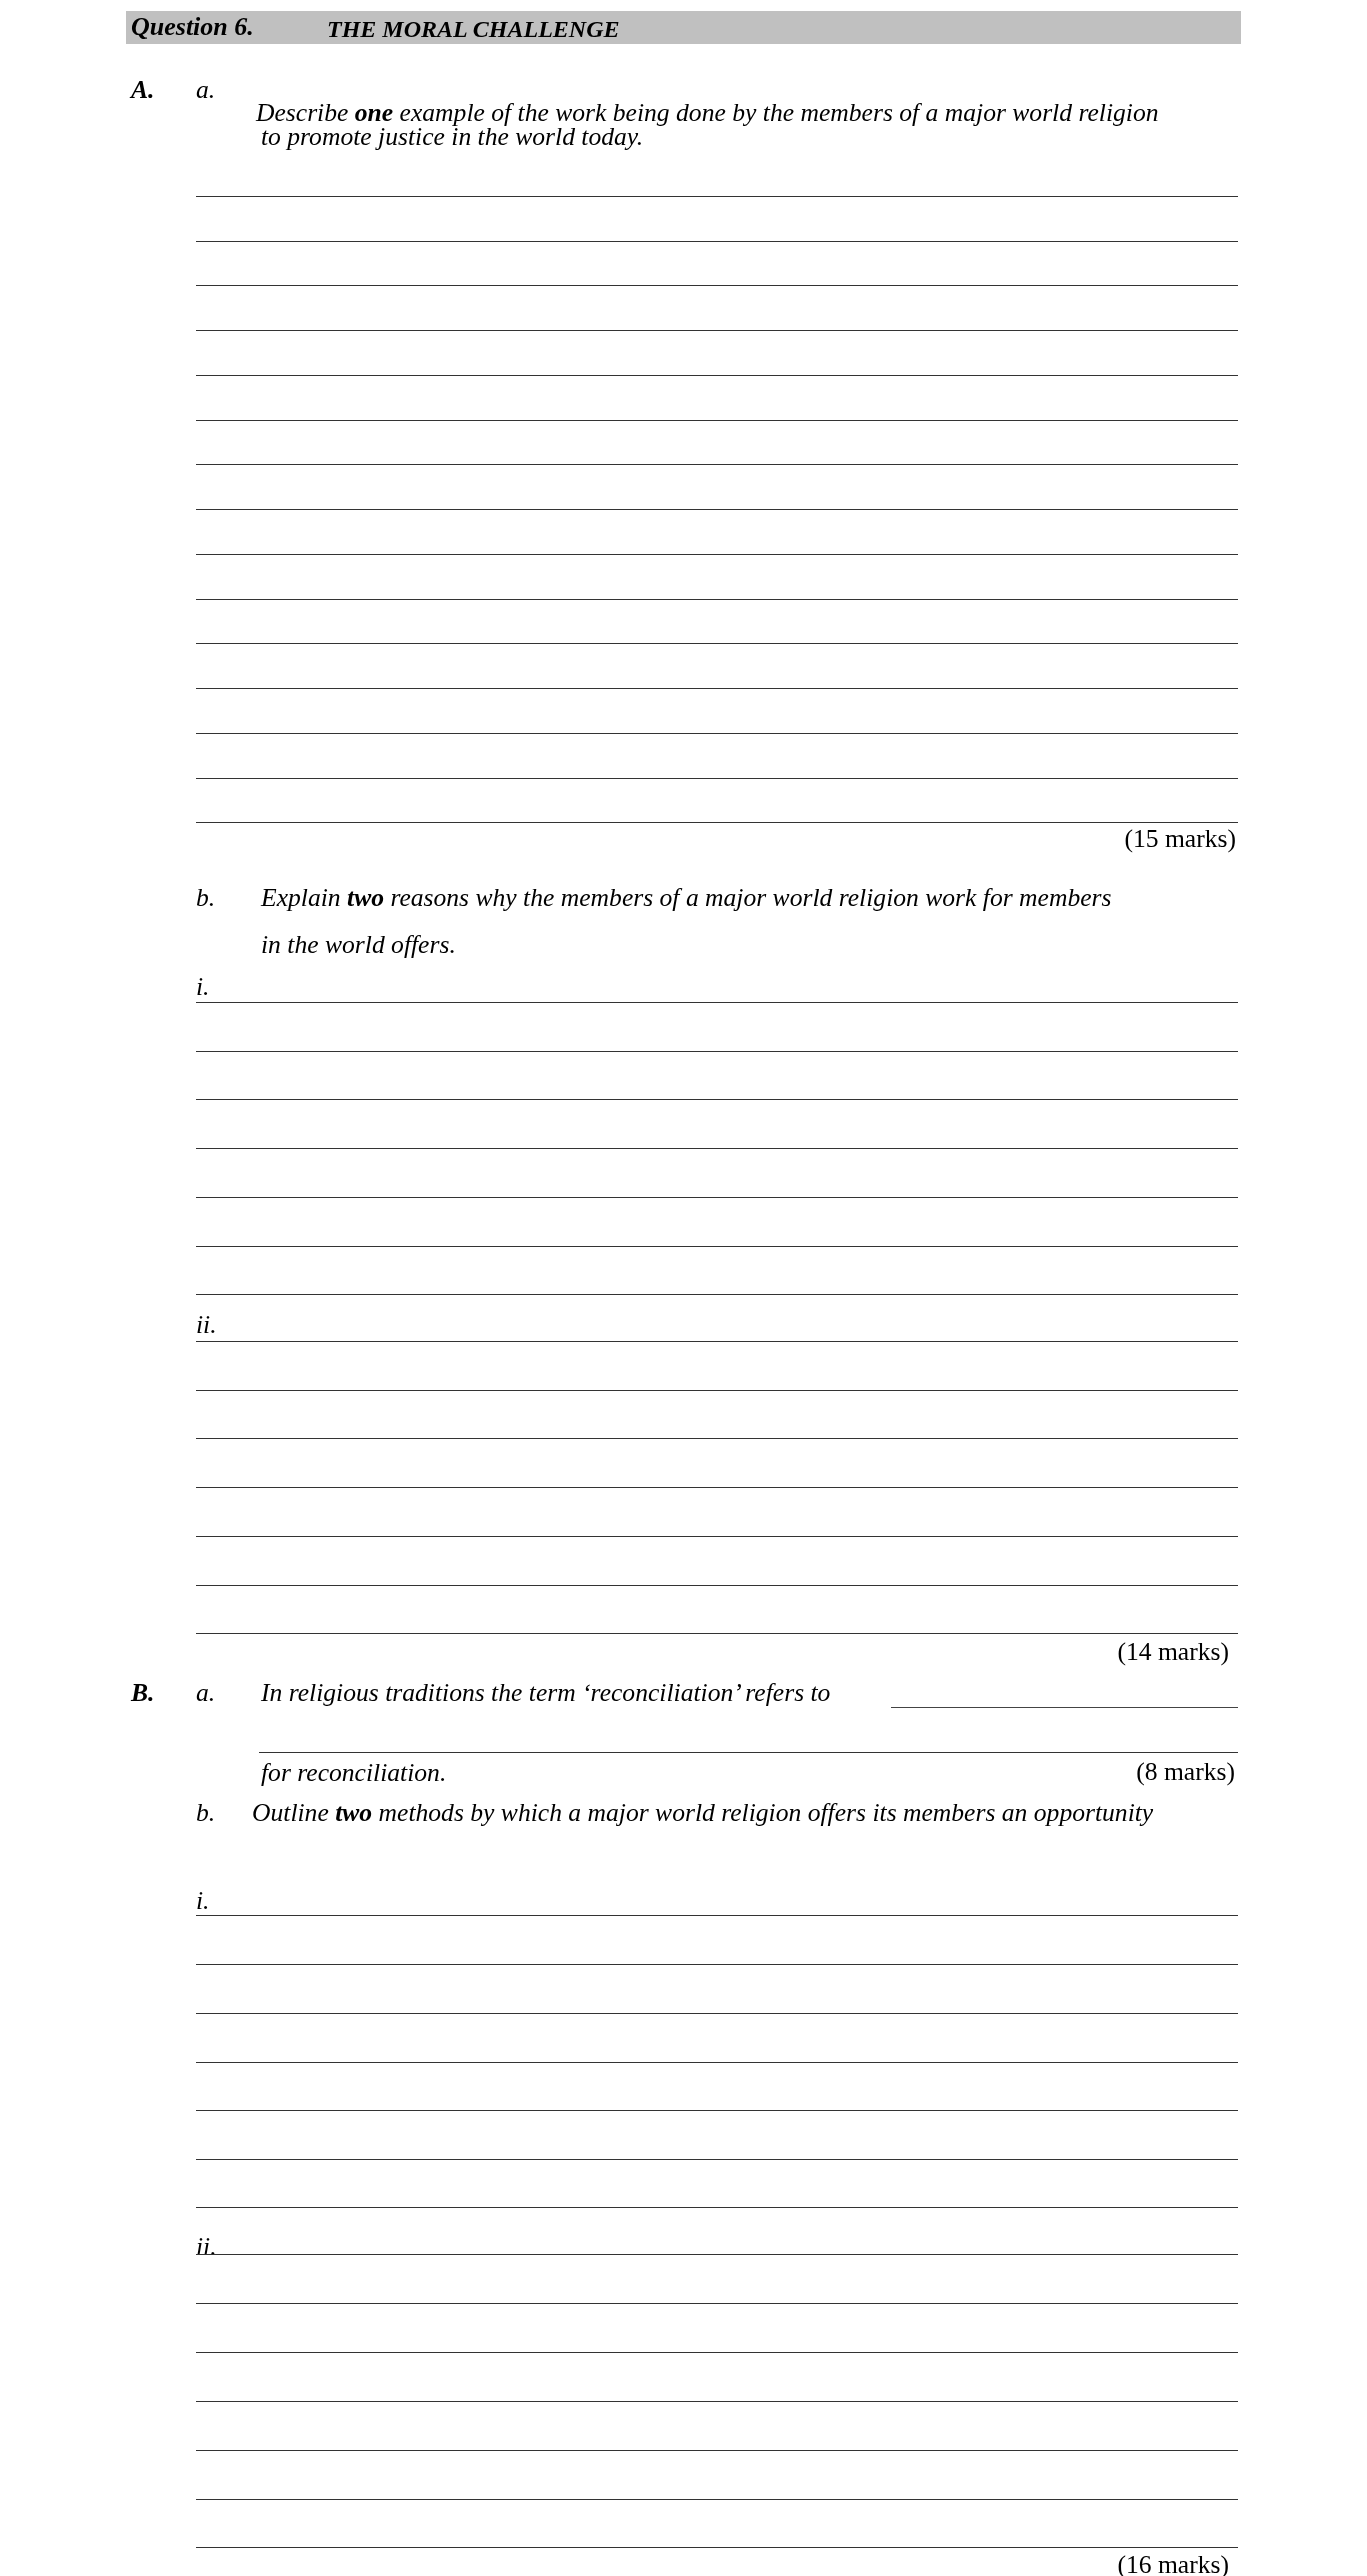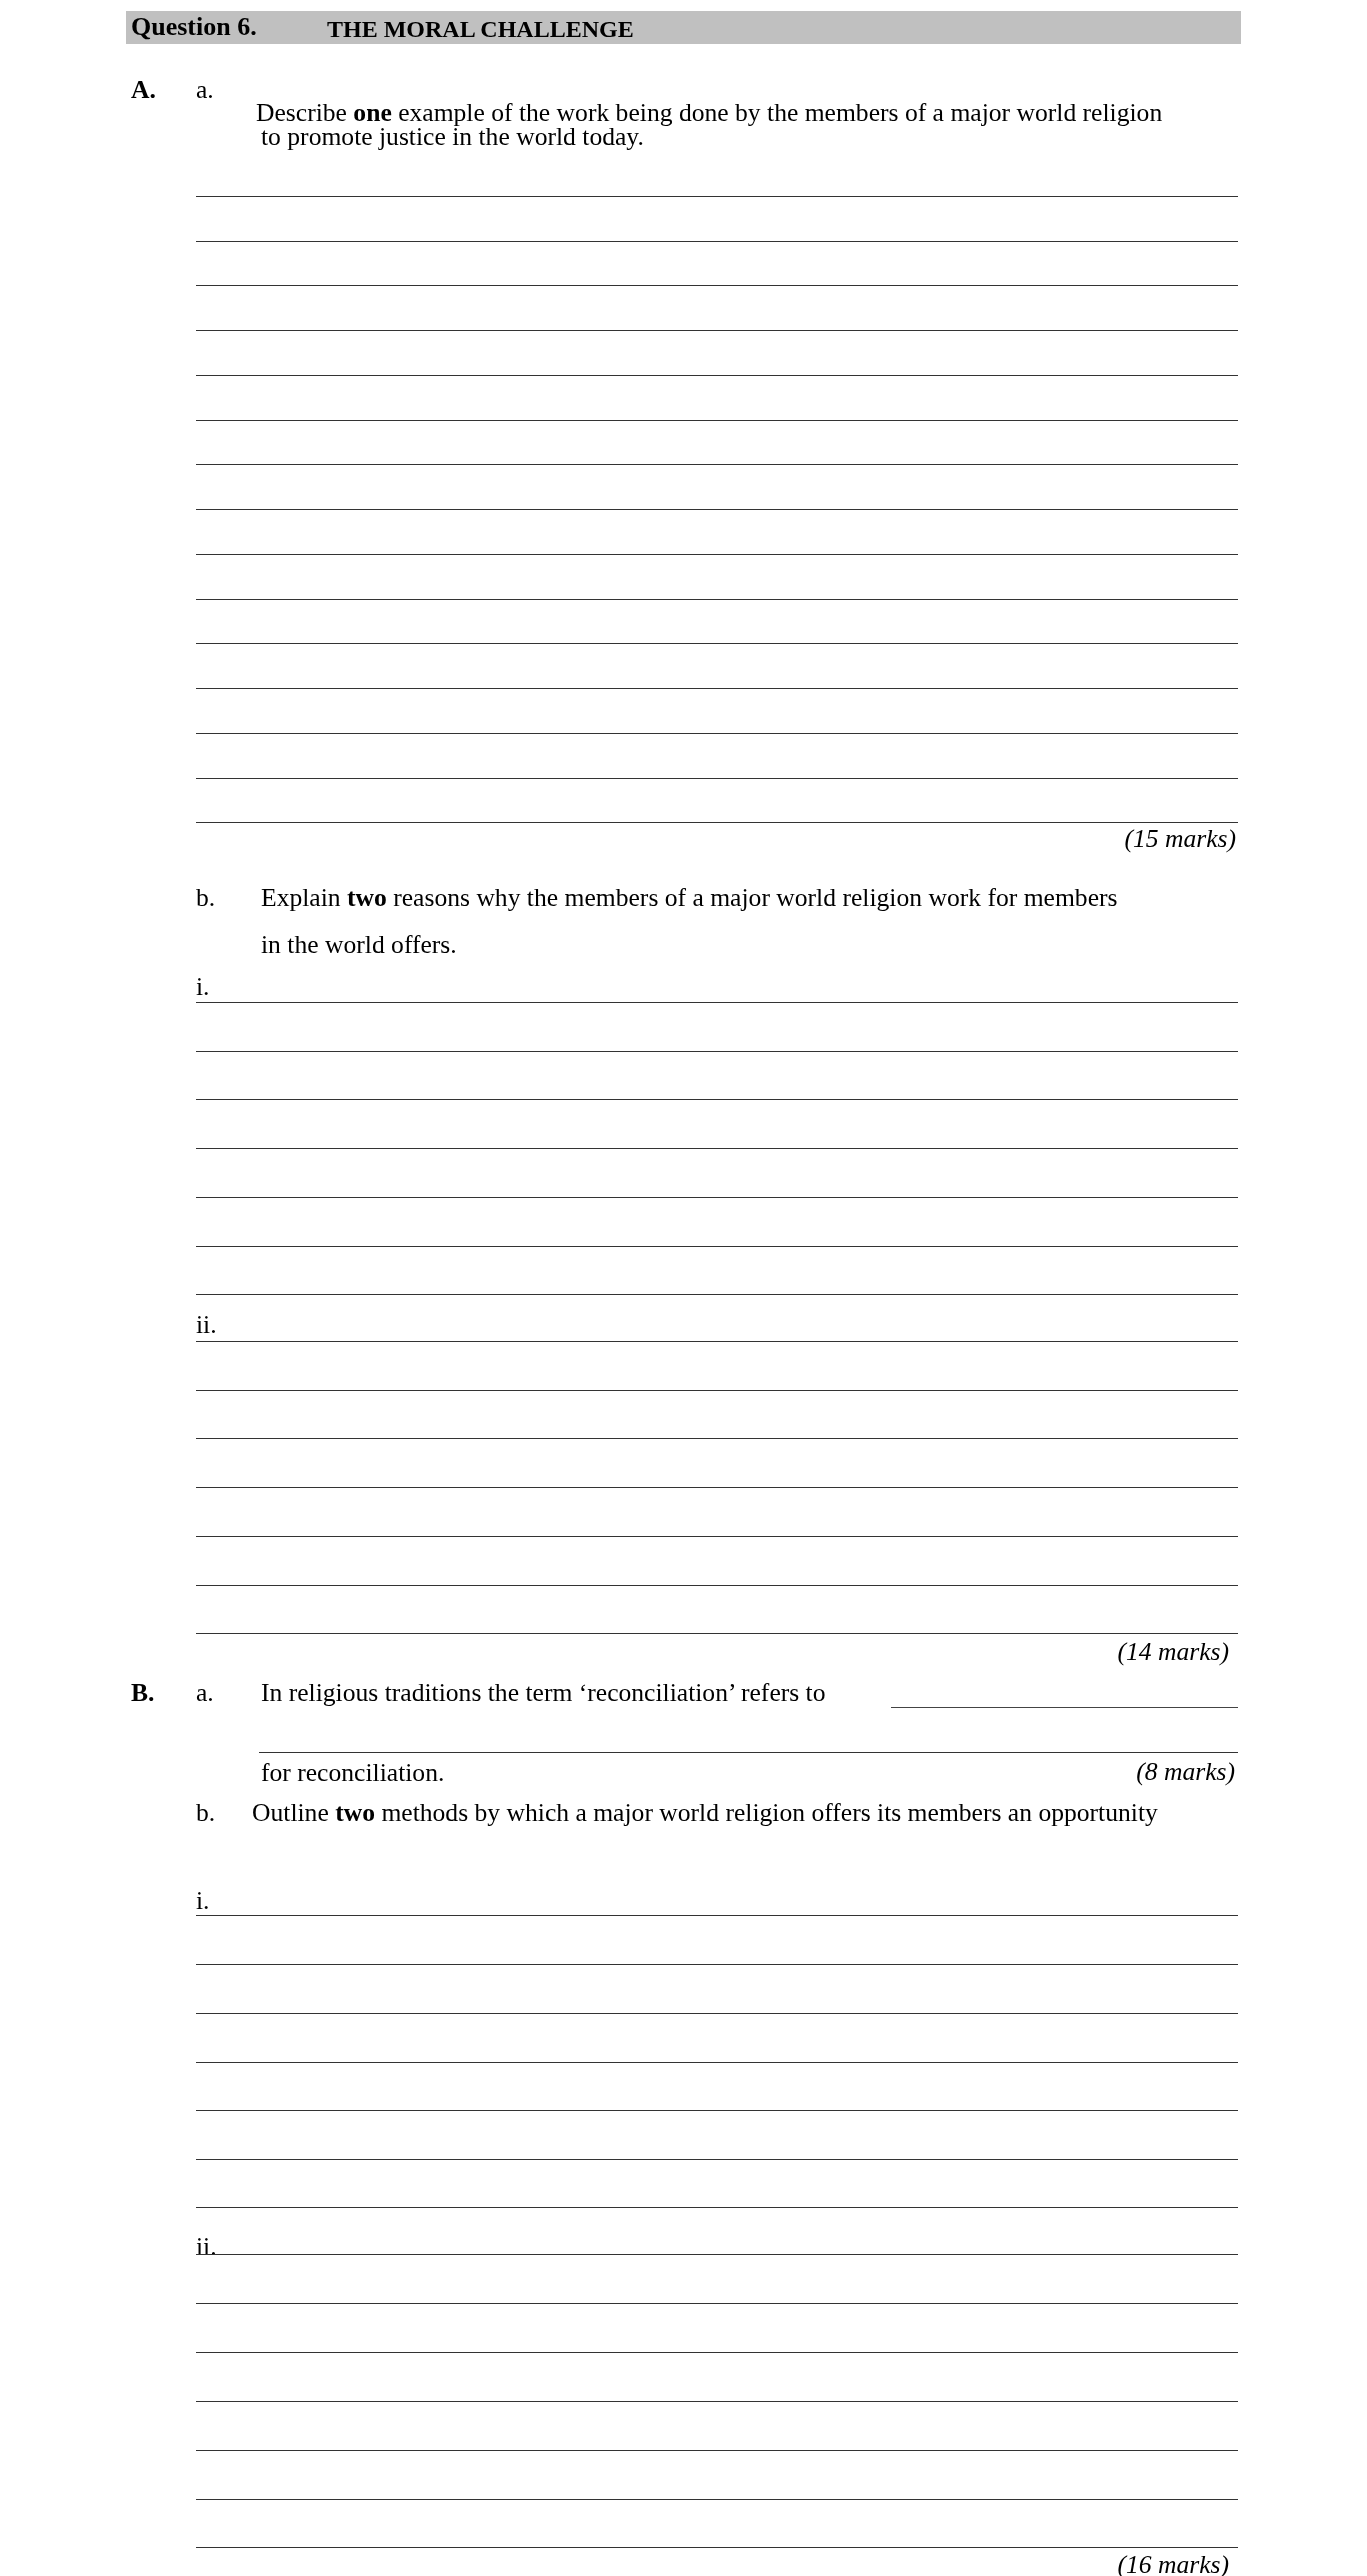--- a/index.html
+++ b/index.html
@@ -1,25 +1,25 @@
 <!DOCTYPE html>
 <html style="font-size:12px"><head>
 <meta charset="utf-8">
 <style>
   html, body { margin:0; padding:0; background:#ffffff; }
   body { width:1367px; height:2576px; position:relative; overflow:hidden;
          font-family:"Liberation Serif", "DejaVu Serif", serif; color:#000; }
-  .abs { position:absolute; white-space:nowrap; }
+  .abs { position:absolute; white-space:nowrap;font-style:italic; }
   .header-bar { position:absolute; left:126px; top:10.5px; width:1115px; height:33px; background:#c0c0c0; }
   .q-num { position:absolute; left:131px; top:9.8px; font-size:26px; font-weight:bold; line-height:33px; }
   .q-title { position:absolute; left:327px; top:12.8px; font-size:24px; font-weight:bold; line-height:33px; }
   .txt { font-size:25.6px; line-height:30px; }
   .bold { font-weight:bold; }
   .rule { position:absolute; left:196px; width:1042px; height:0; border-top:1.5px solid #333; }
-  .marks { position:absolute; font-size:25.6px; line-height:30px; white-space:nowrap; text-align:right;font-style:italic; }
+  .marks { position:absolute; font-size:25.6px; line-height:30px; white-space:nowrap; text-align:right; }
 </style>
 </head>
 <body>
 
 <div class="header-bar"></div>
 <div class="q-num abs">Question 6.</div>
 <div class="q-title abs">THE MORAL CHALLENGE</div>
 
 <div class="abs txt bold" style="left:131px; top:75px;">A.</div>
 <div class="abs txt" style="left:196px; top:75px;">a.</div>

